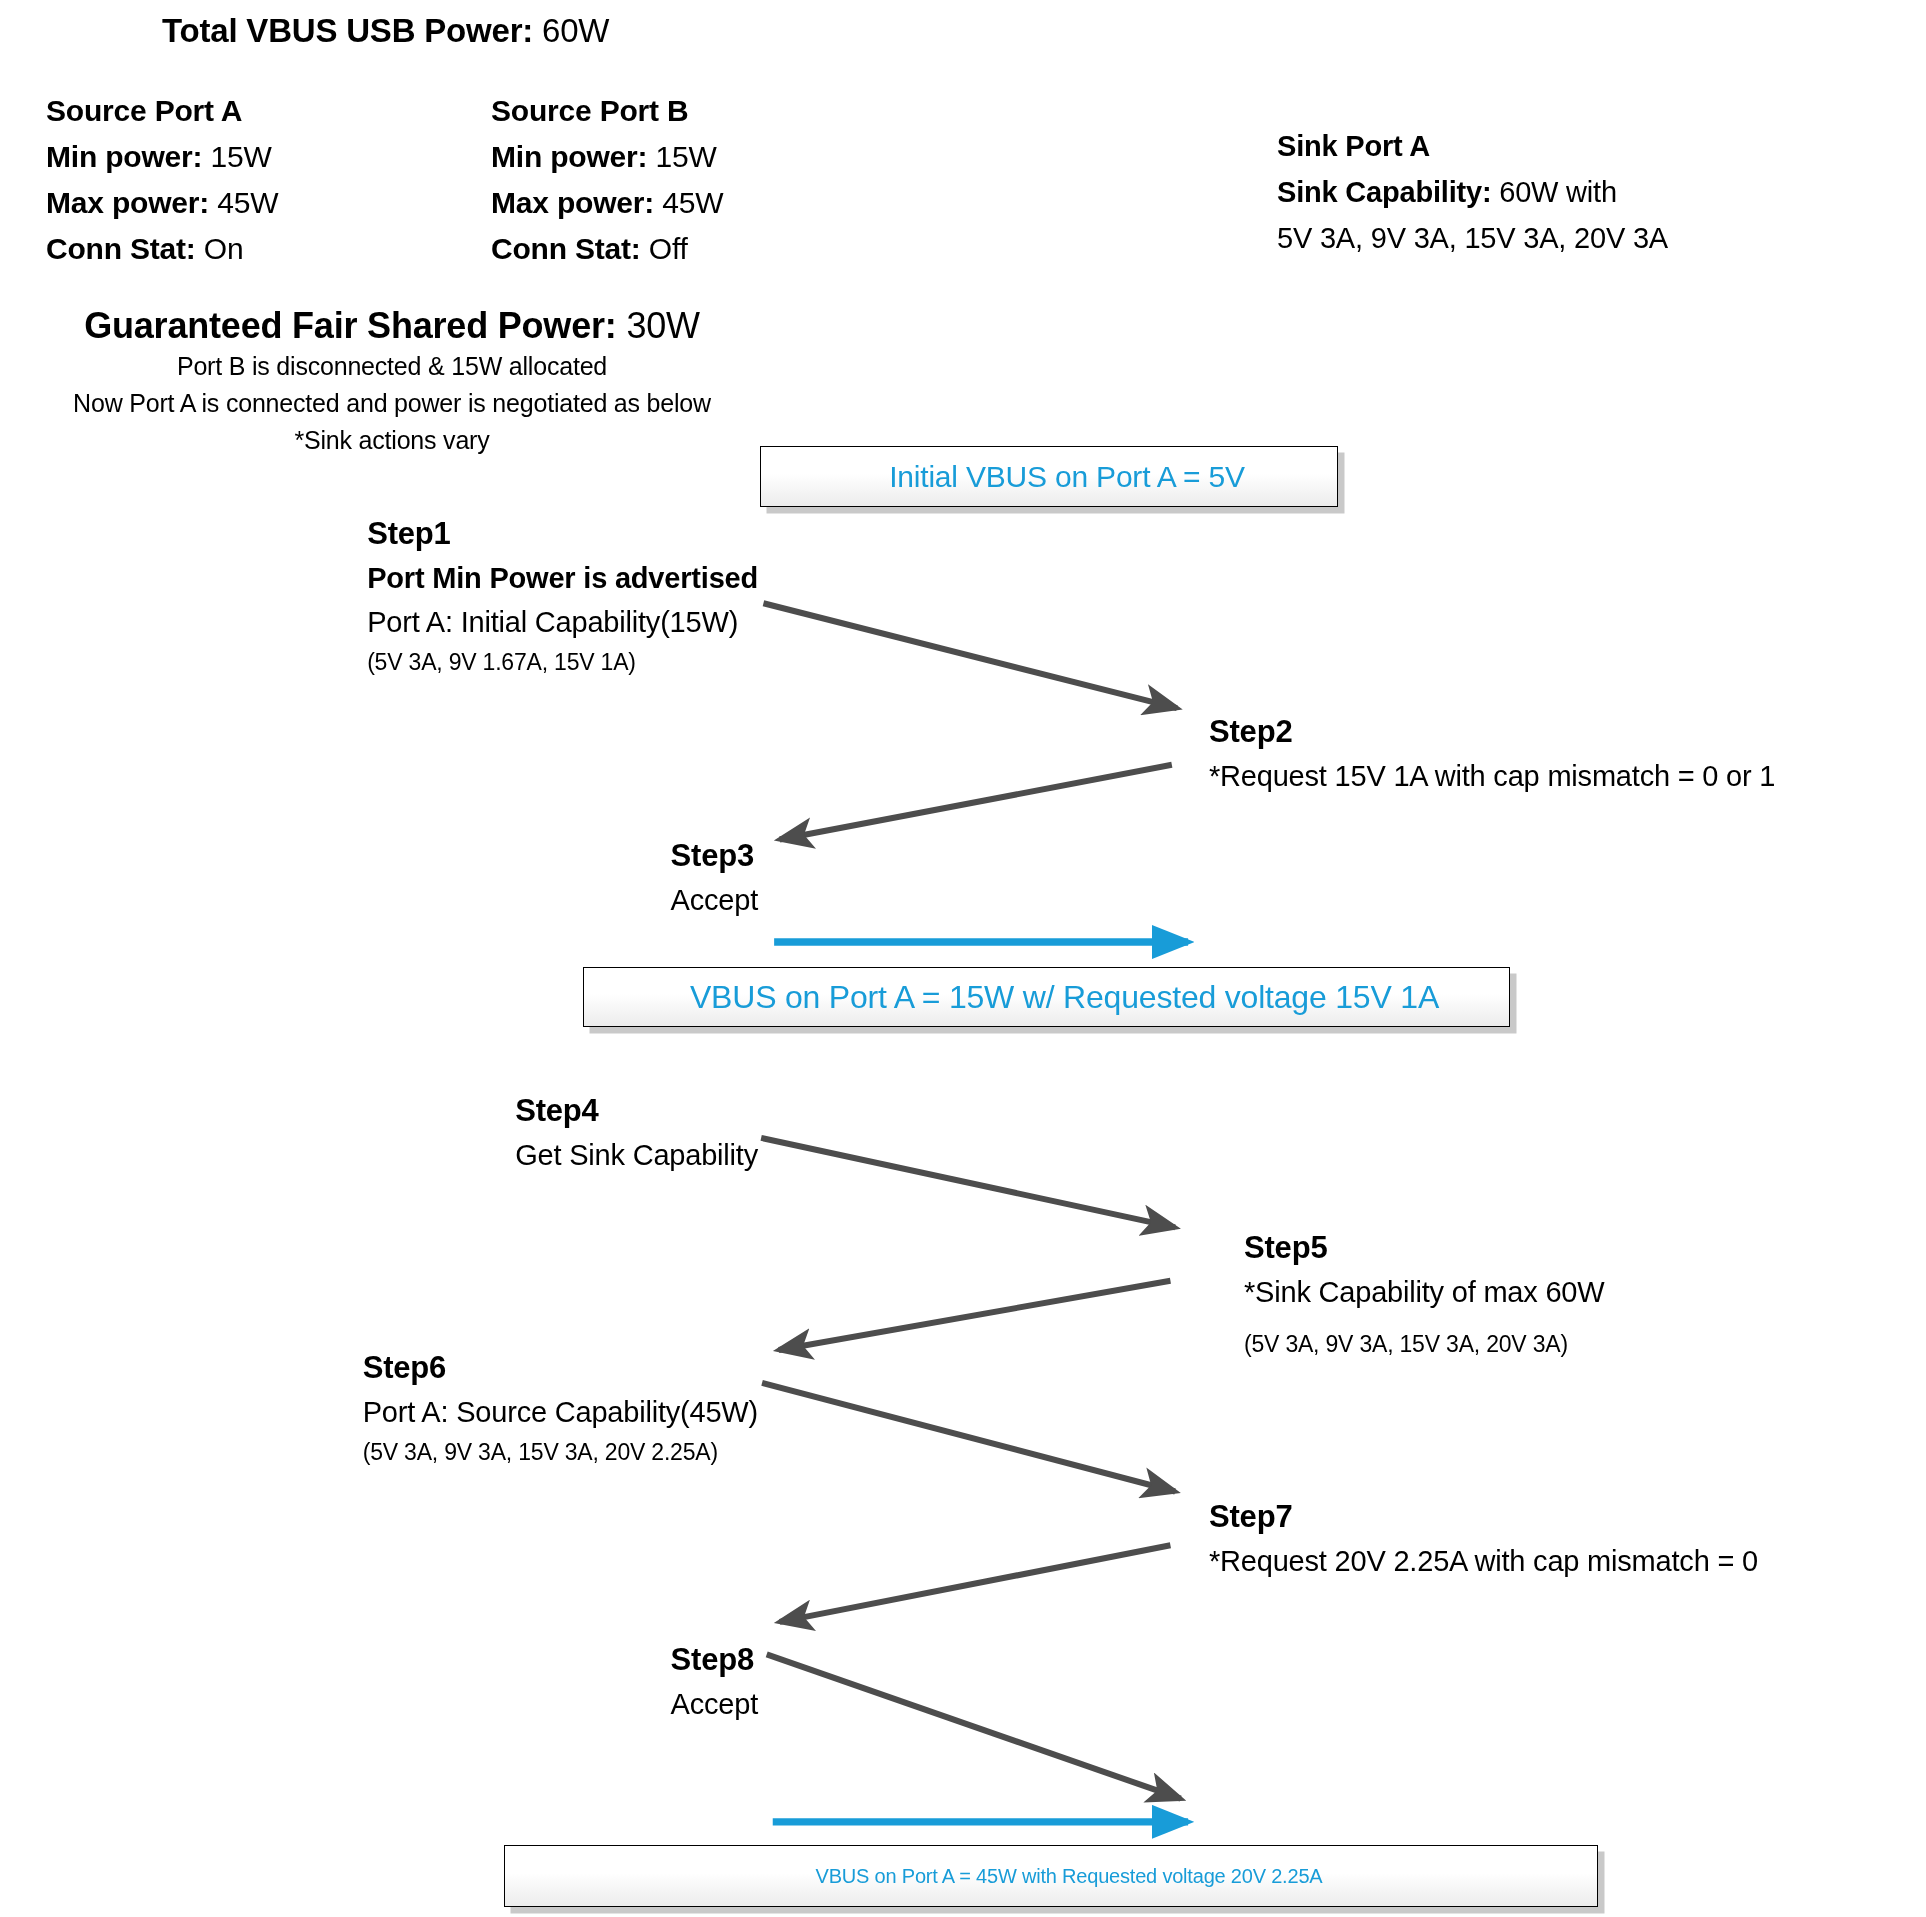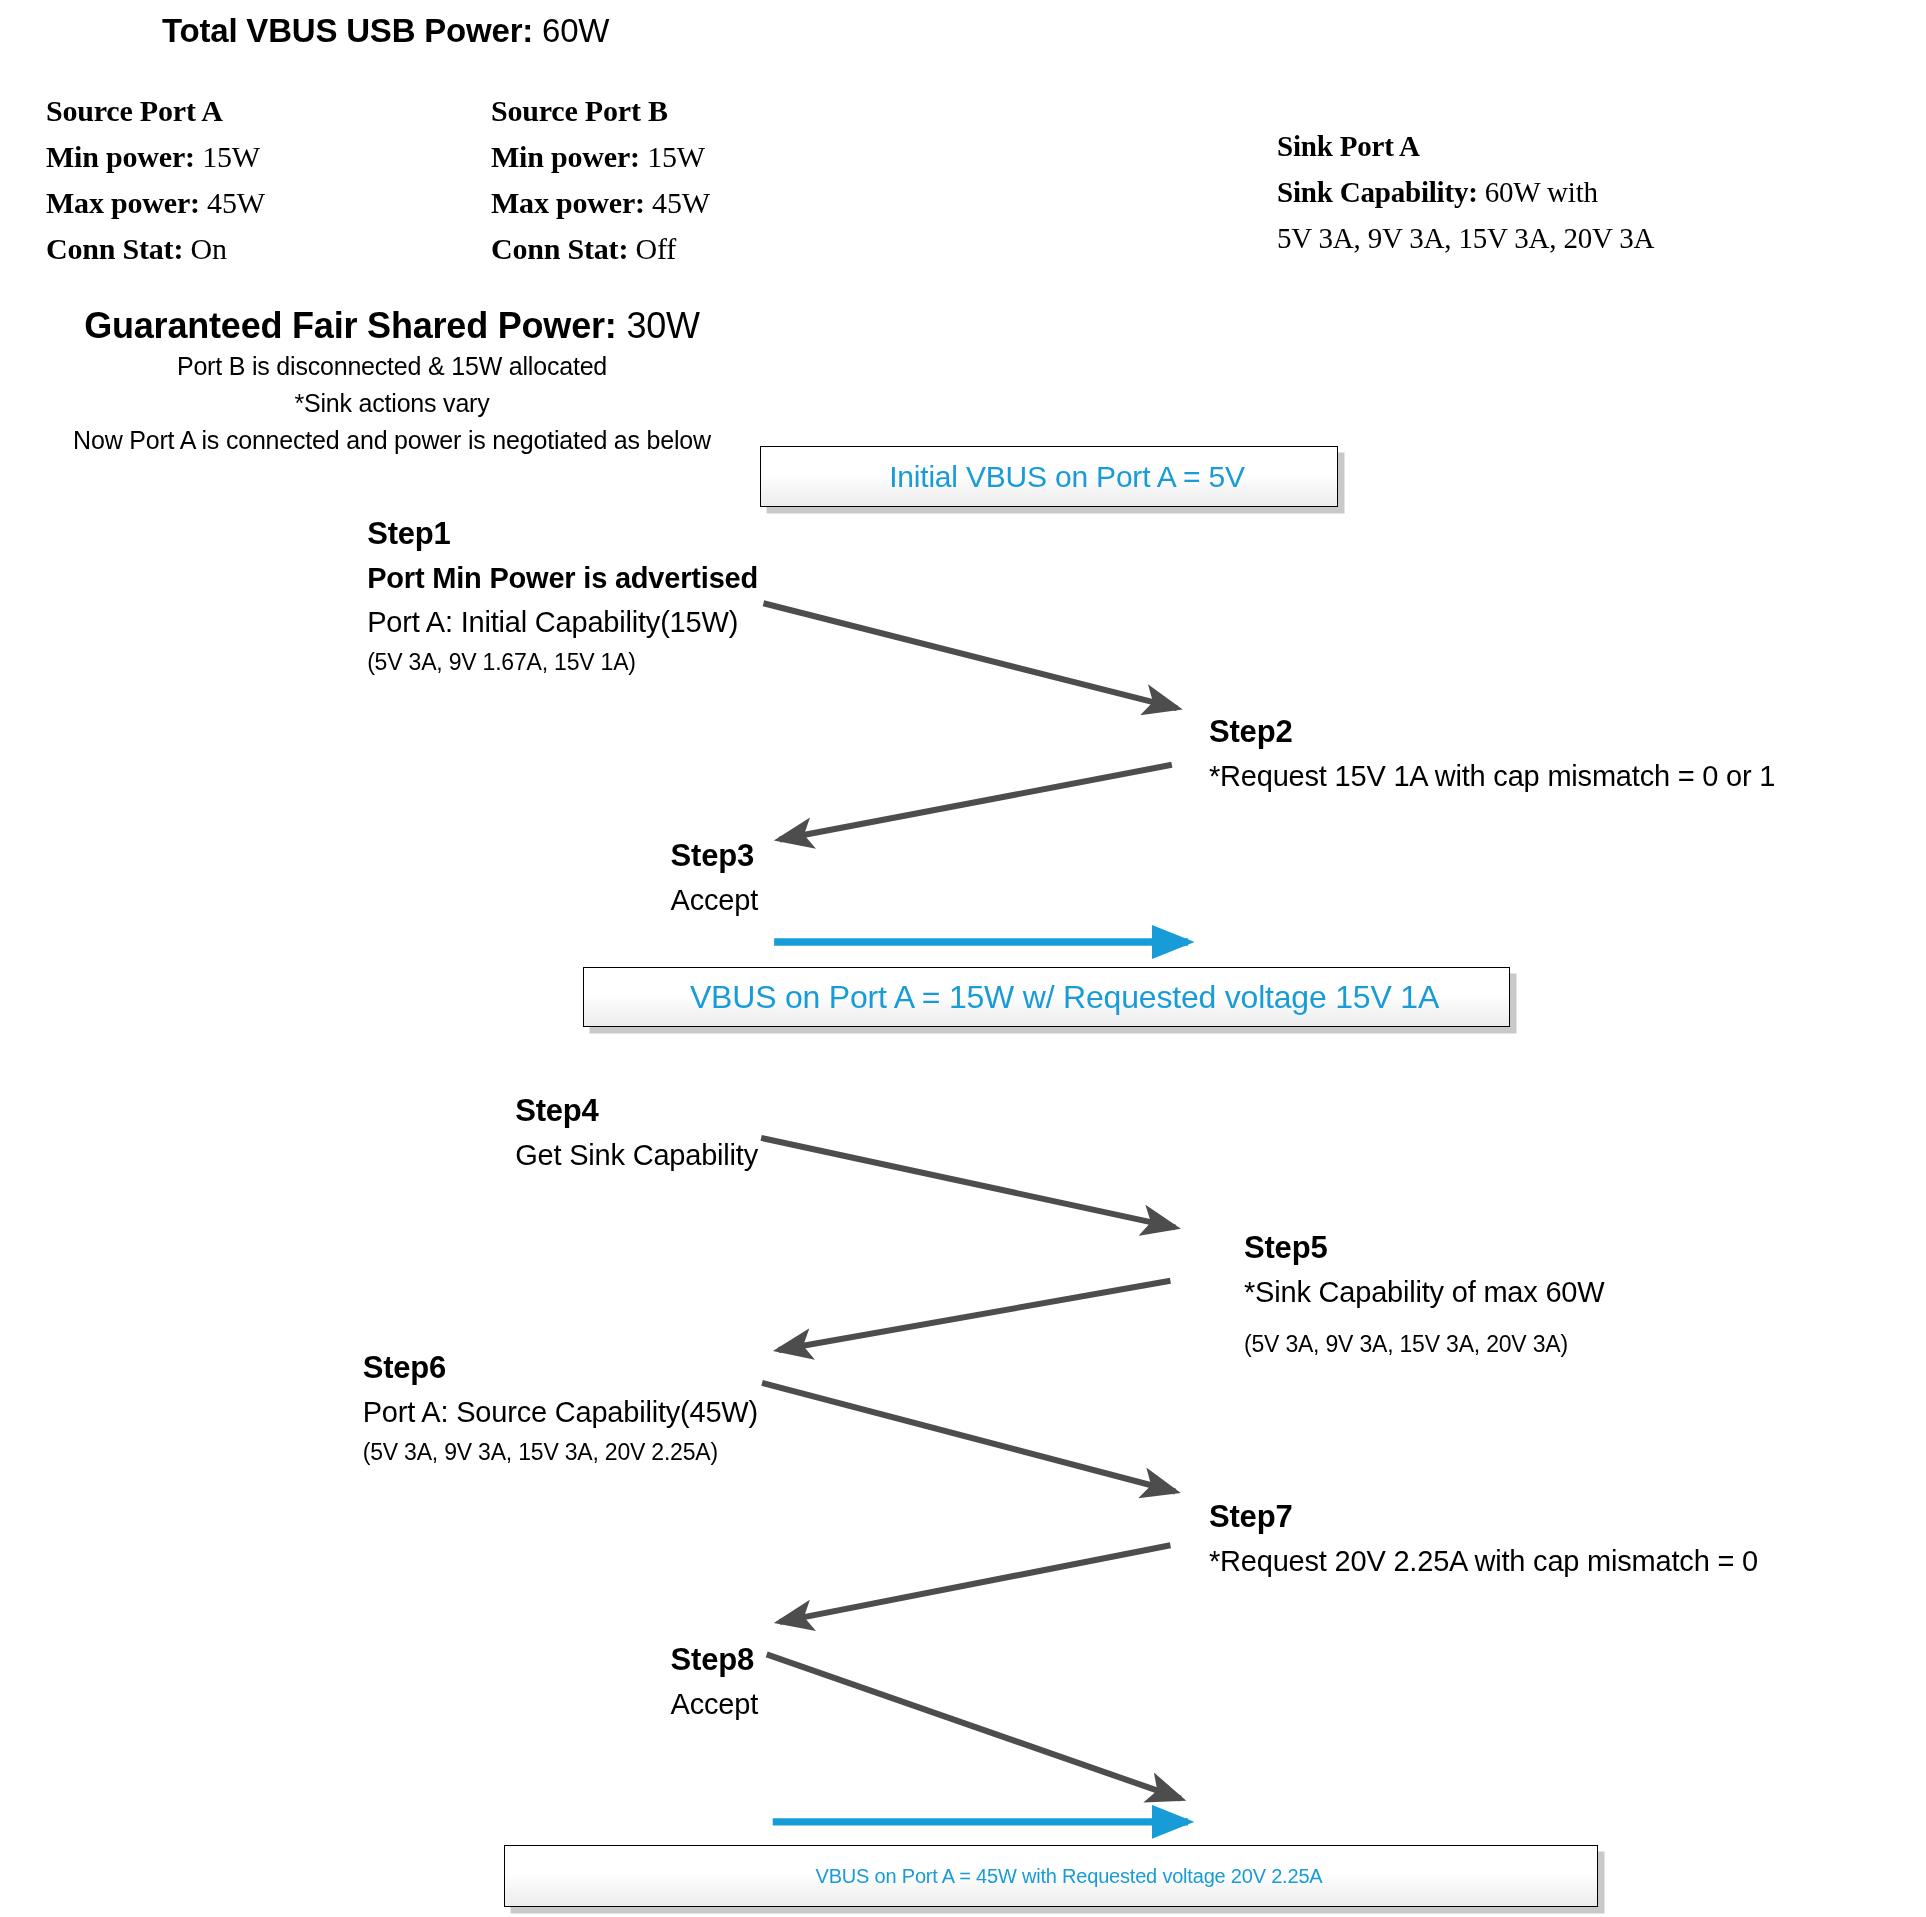--- a/index.html
+++ b/index.html
@@ -14,21 +14,21 @@
     background:#ffffff;
     font-family:"Liberation Sans","DejaVu Sans",sans-serif;
     color:#000;
     letter-spacing:-0.2px;
     overflow:hidden;
   }
   .b{font-weight:bold;}
   .arrows{position:absolute;left:0;top:0;width:1926px;height:1917px;}
   .page-title{position:absolute;left:162px;top:11.6px;font-size:33px;}
   .port-block{position:absolute;font-size:30px;}
-  .port-block .line{height:46px;line-height:46px;white-space:nowrap;font-family:Liberation Serif, serif;}
+  .port-block .line{height:46px;line-height:46px;white-space:nowrap;}
   .note-block{position:absolute;left:0;top:303px;width:784px;text-align:center;}
   .note-block .head{font-size:36px;line-height:45px;white-space:nowrap;}
   .note-block .sub{font-size:25px;line-height:37px;white-space:nowrap;}
   .banner{
     position:absolute;
     border:1.9px solid #000;
     background:linear-gradient(180deg,#ffffff 45%,#ececec 100%);
     box-shadow:6.5px 6.5px 0 #c9c9c9;
     display:flex;align-items:center;justify-content:center;
     color:var(--accent);
@@ -114,22 +114,22 @@
     </div>
     <div class="line">5V 3A, 9V 3A, 15V 3A, 20V 3A</div>
   </div>
 
   <div class="note-block">
     <div class="head">
       <span class="b">Guaranteed Fair Shared Power:</span>
       <span>30W</span>
     </div>
     <div class="sub">Port B is disconnected &amp; 15W allocated</div>
+    <div class="sub">Now Port A is connected and power is negotiated as below</div>
     <div class="sub">*Sink actions vary</div>
-    <div class="sub">Now Port A is connected and power is negotiated as below</div>
   </div>
 
   <div class="banner" style="left:760px;top:446px;width:540px;height:59px;">
     <span>Initial VBUS on Port A = 5V</span>
   </div>
   <div class="banner" style="left:583px;top:967px;width:889px;height:58px;font-size:32px;">
     <span>VBUS on Port A = 15W w/ Requested voltage 15V 1A</span>
   </div>
   <div class="banner" style="left:504px;top:1845px;width:1056px;height:60px;font-size:20px;">
     <span>VBUS on Port A = 45W with Requested voltage 20V 2.25A</span>

